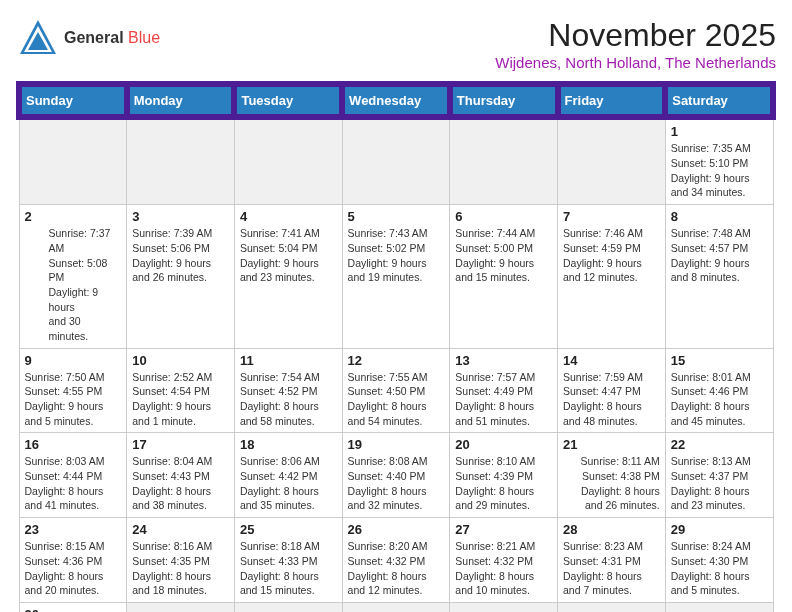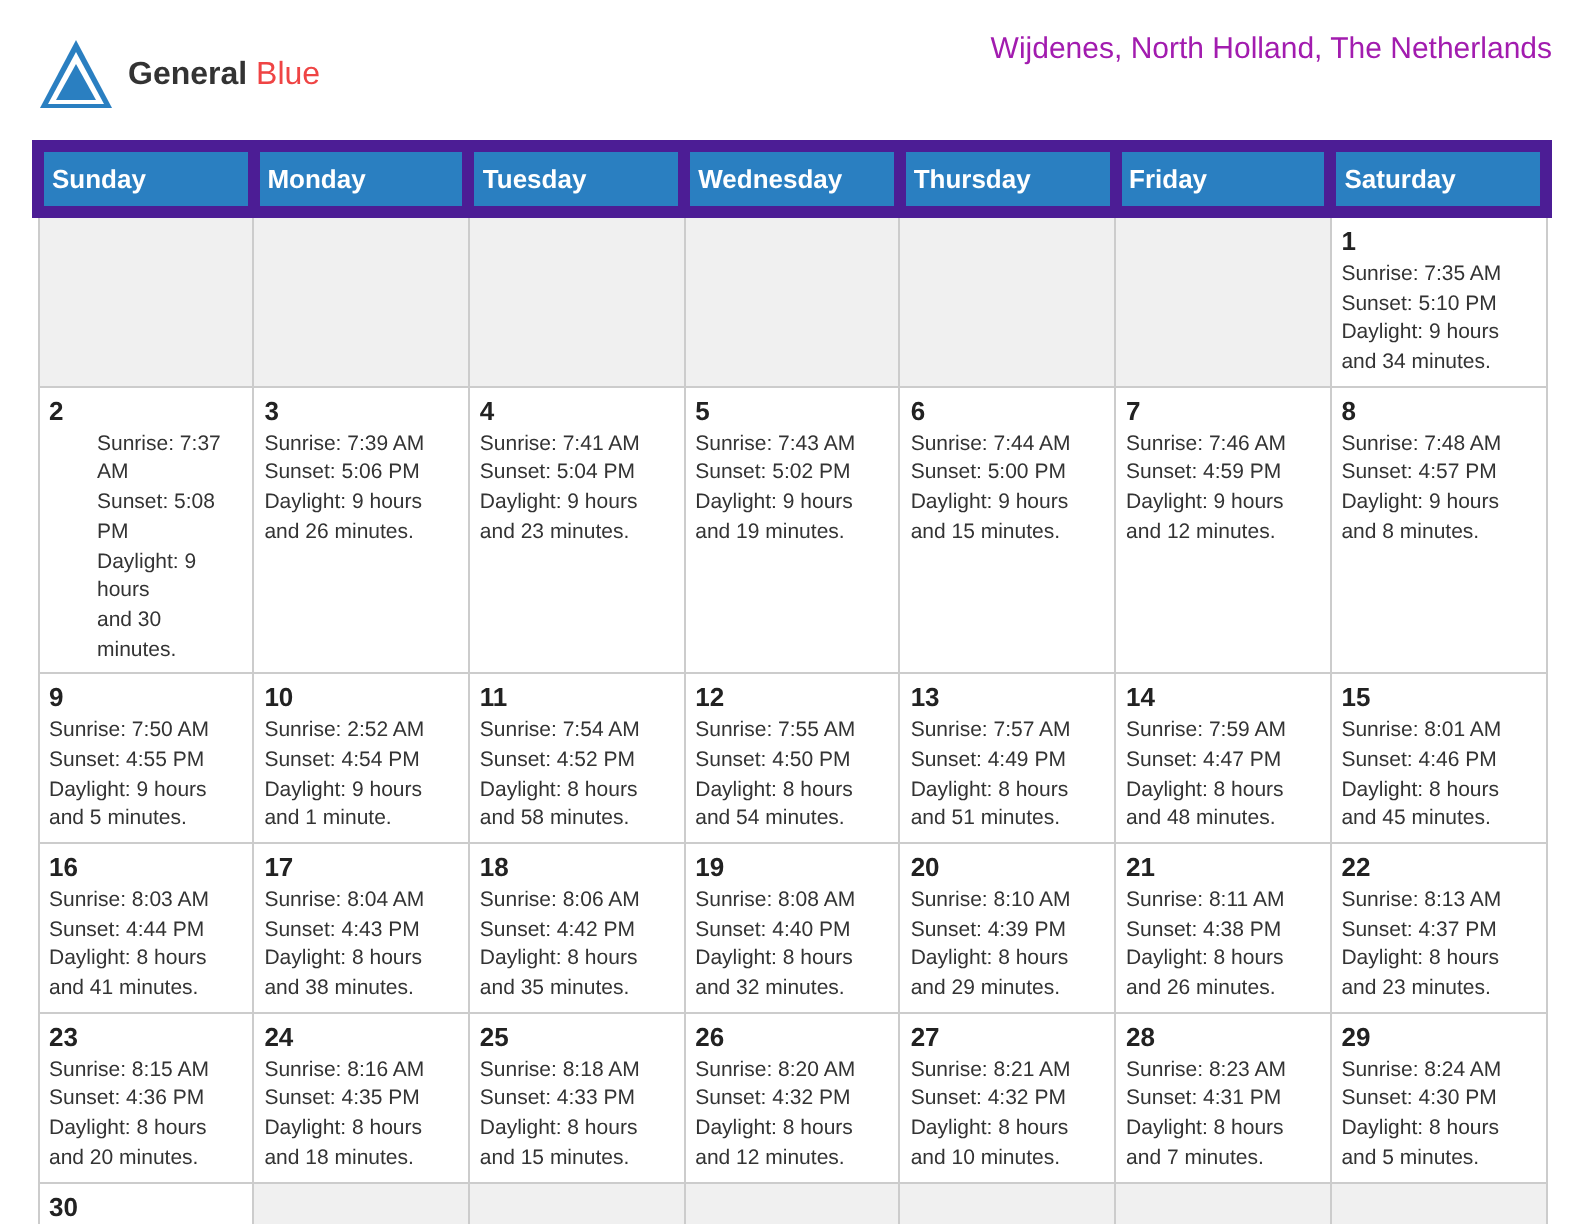--- a/index.html
+++ b/index.html
@@ -92,20 +92,21 @@
         <polygon points="22,10 36,36 8,36" fill="#fff"></polygon>
         <polygon points="22,16 32,34 12,34" fill="#2a7fc1"></polygon>
       </svg>
     </div>
     <div style="font-size:16px; line-height:1.2; color:#333;">
       <span style="color:#333; font-weight:bold;">General</span>
       <span style="color:#ef4444; font-weight:normal;">Blue</span>
     </div>
   </div>
   <div class="title-block">
+    <div class="month-year">November 2025</div>
     <div class="location">Wijdenes, North Holland, The Netherlands</div>
   </div>
 </div>
 
 <table class="calendar">
   <thead>
     <tr id="weekday-header">
         <th>Sunday</th>
         <th>Monday</th>
         <th>Tuesday</th>
@@ -264,21 +265,21 @@
         </td>
         <td>
           <span class="day-number">20</span>
           <div class="day-info" style="white-space: pre-line;">Sunrise: 8:10 AM
 Sunset: 4:39 PM
 Daylight: 8 hours
 and 29 minutes.</div>
         </td>
         <td>
           <span class="day-number">21</span>
-          <div class="day-info" style="white-space: pre-line;">Sunrise: 8:11 AM
+          <div class="day-info" style="white-space: pre-line; text-align: right;">Sunrise: 8:11 AM
 Sunset: 4:38 PM
 Daylight: 8 hours
 and 26 minutes.</div>
         </td>
         <td>
           <span class="day-number">22</span>
           <div class="day-info" style="white-space: pre-line;">Sunrise: 8:13 AM
 Sunset: 4:37 PM
 Daylight: 8 hours
 and 23 minutes.</div>

